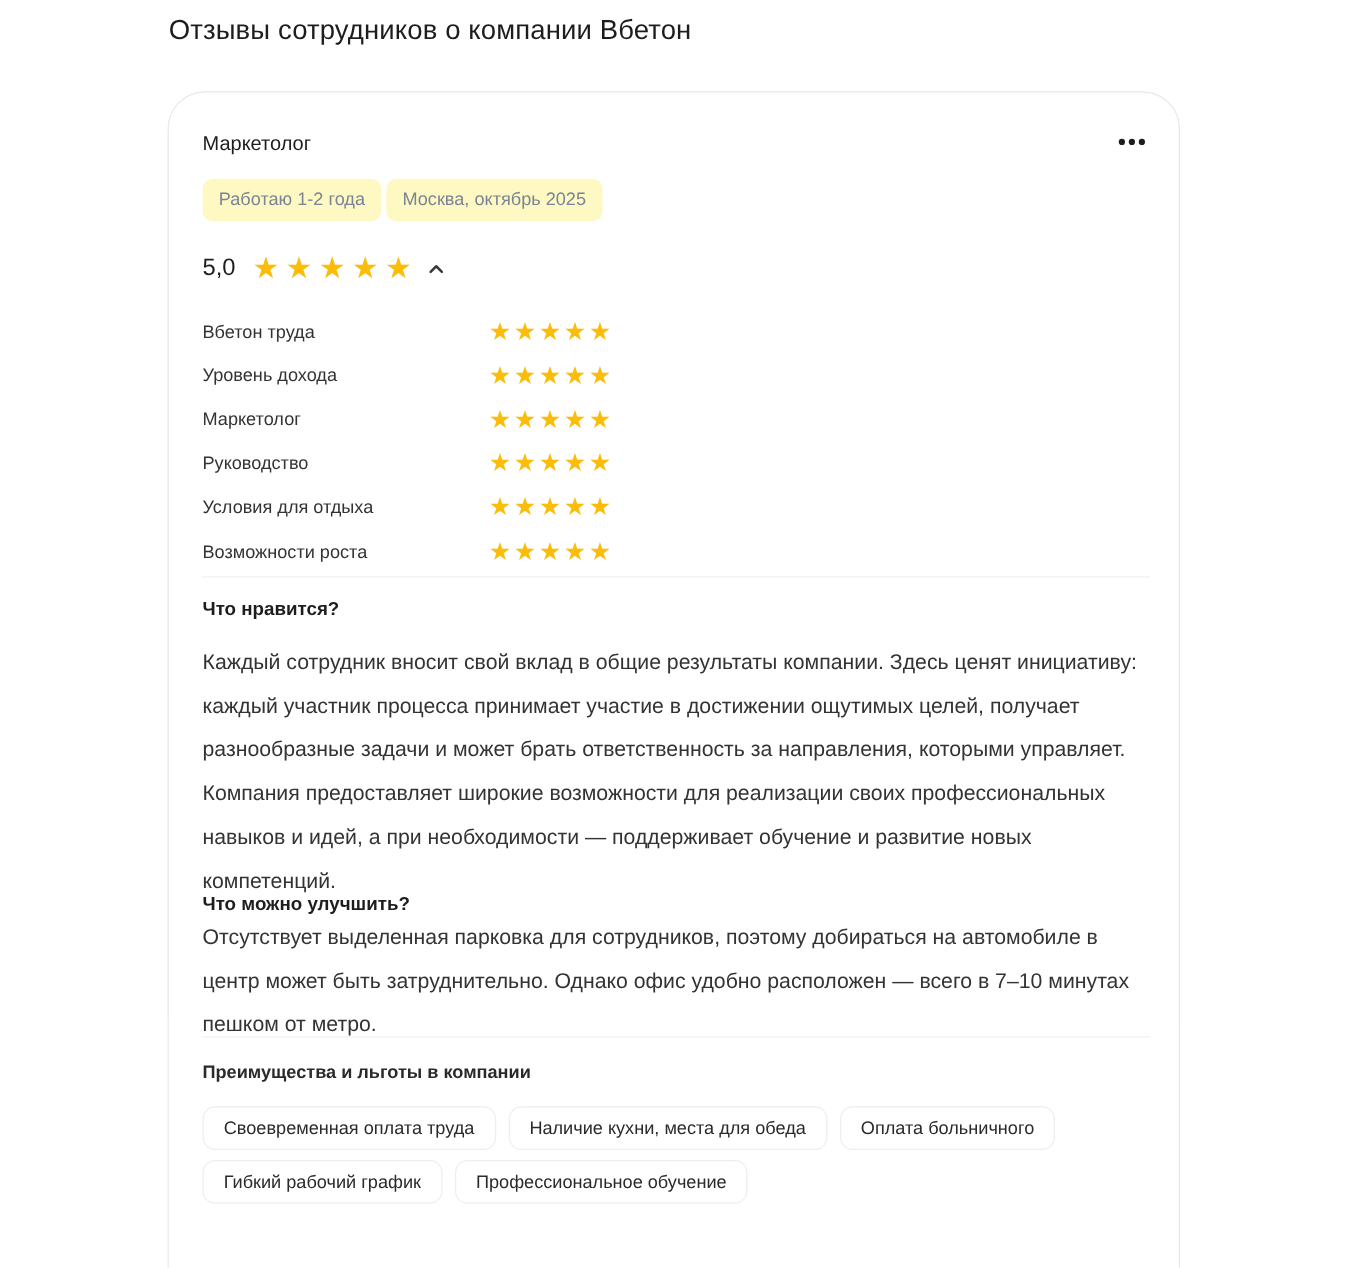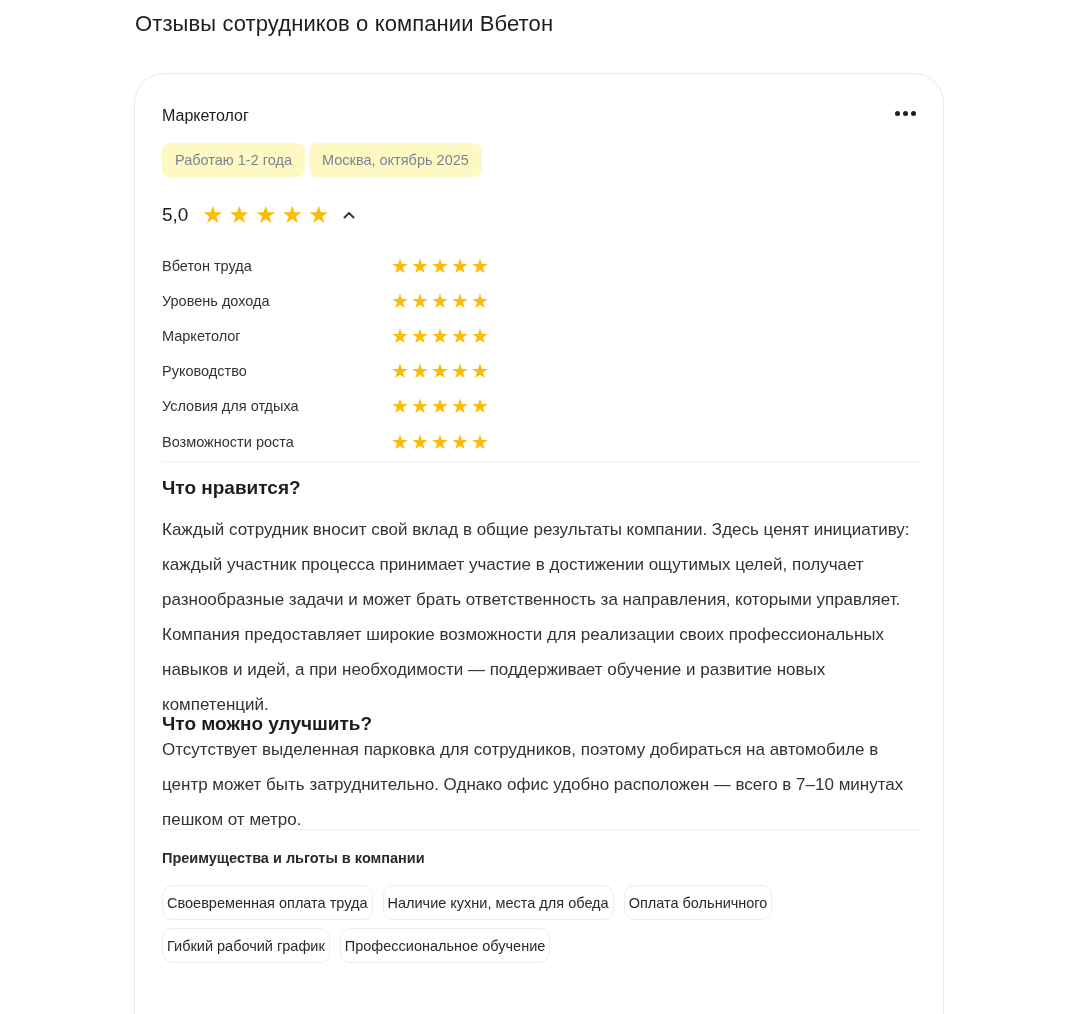--- a/index.html
+++ b/index.html
@@ -41,35 +41,35 @@
     .chevron-up {
       margin-left: 10px; width: 14px; height: 14px; display: flex; align-items: center; justify-content: center;
       cursor: pointer;
     }
     .ratings { position: absolute; left: 0; top: 174px; width: 760px; }
     .rating-row { height: 35.2px; display: flex; align-items: center; position: relative; }
     .rating-label { font-size: 14.5px; font-weight: 500; color: #333; width: 228px; }
     .rating-row .star { font-size: 20px; width: 20px; line-height: 22px; text-align: center; }
     .divider { position: absolute; left: 0; width: 758px; height: 1px; background: #f0f1f3; }
     .section-title {
-      position: absolute; left: 0; font-size: 19px; font-weight: 600; color: #1d1d1f; line-height: 22px;
+      position: absolute; left: 0; font-size: 15px; font-weight: 600; color: #1d1d1f; line-height: 22px;
     }
     .section-text {
       position: absolute; left: 0; width: 756px; font-size: 17px; color: #333; line-height: 35px;
     }
     .perks-title {
       position: absolute; left: 0; top: 774px; font-size: 14.5px; font-weight: 700; color: #2a2a2a; line-height: 20px;
     }
     .perks {
       position: absolute; left: 0; top: 811px; width: 700px; display: flex; flex-wrap: wrap;
       column-gap: 10px; row-gap: 8px;
     }
     .perk {
       border: 1px solid #eceef1; border-radius: 10px; height: 35px; line-height: 35px;
-      padding: 0 4px; font-size: 14.5px; color: #2a2a2a; white-space: nowrap; cursor: pointer; box-sizing: border-box;
+      padding: 0 16px; font-size: 14.5px; color: #2a2a2a; white-space: nowrap; cursor: pointer; box-sizing: border-box;
     }
   </style>
 </head>
 <body>
 
 <h1 class="page-title">Отзывы сотрудников о компании Вбетон</h1>
 
 <div class="card">
   <div class="card-inner">
     <div class="job-title">Маркетолог</div>

